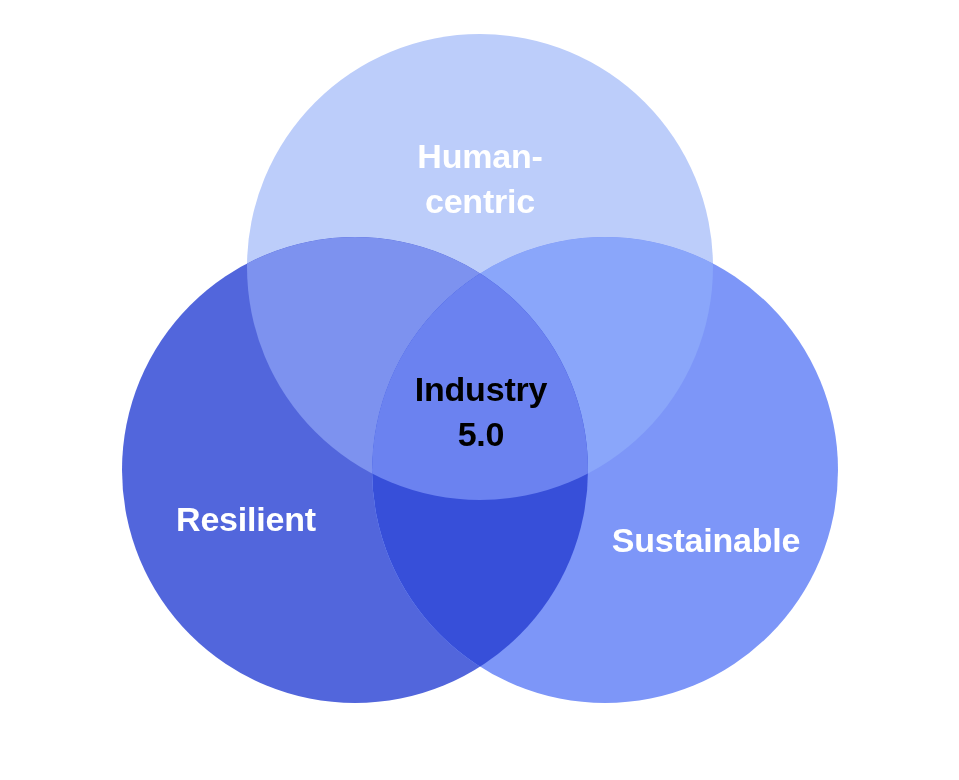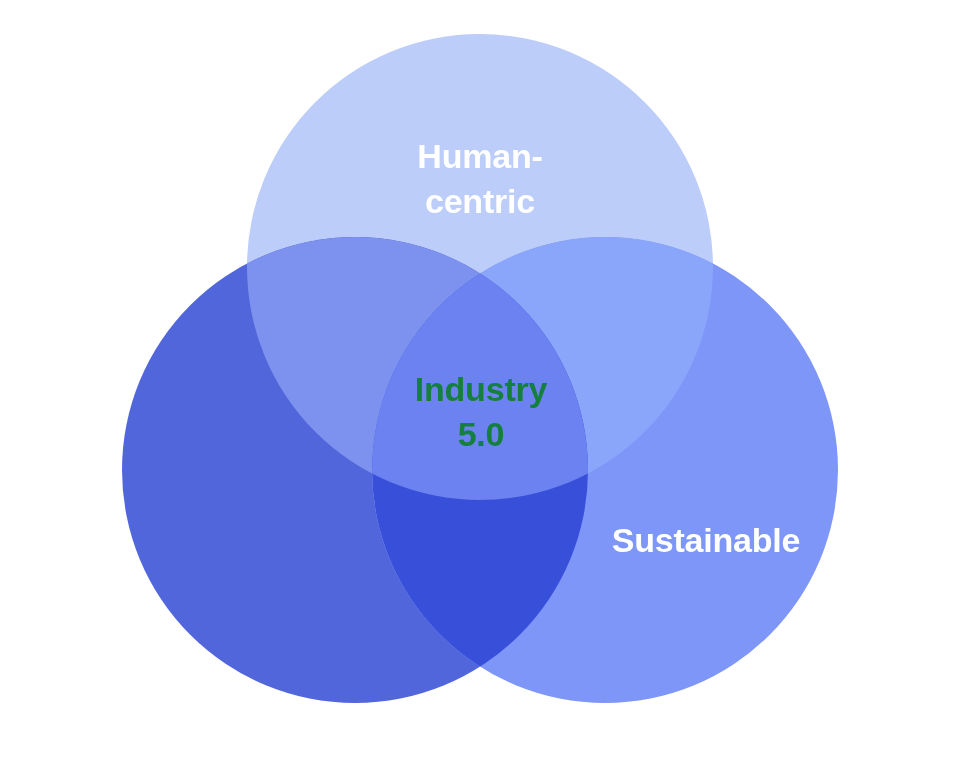--- a/index.html
+++ b/index.html
@@ -23,21 +23,21 @@
   #venn-svg {
     position: absolute;
     top: 0;
     left: 0;
     width: 959px;
     height: 780px;
     display: block;
   }
   .venn-label {
     position: absolute;
-    color: #15803d;
+    color: #000000;
     font-family: "Liberation Sans", sans-serif;
     font-weight: bold;
     text-align: center;
     line-height: 1.32;
     white-space: pre-line;
     letter-spacing: -0.2px;
     transform: translate(-50%, -50%);
     pointer-events: none;
     user-select: none;
   }
@@ -104,19 +104,20 @@
     <g clip-path="url(#clip-top)">
       <g clip-path="url(#clip-left)">
         <circle id="ix-all" cx="605" cy="470" r="233" fill="#6b82f0" clip-path="url(#clip-right)"></circle>
       </g>
     </g>
   </svg>
 
   <div class="venn-label" id="label-human-centric" style="color: rgb(255, 255, 255);">Human-
 centric</div>
 
+  <div class="venn-label" id="label-resilient" style="color: rgb(255, 255, 255);">Resilient</div>
 
   <div class="venn-label" id="label-sustainable" style="color: rgb(255, 255, 255);">Sustainable</div>
 
   <div class="venn-label" id="label-center">Industry
 5.0</div>
 
 </div>
 
 </body></html>

